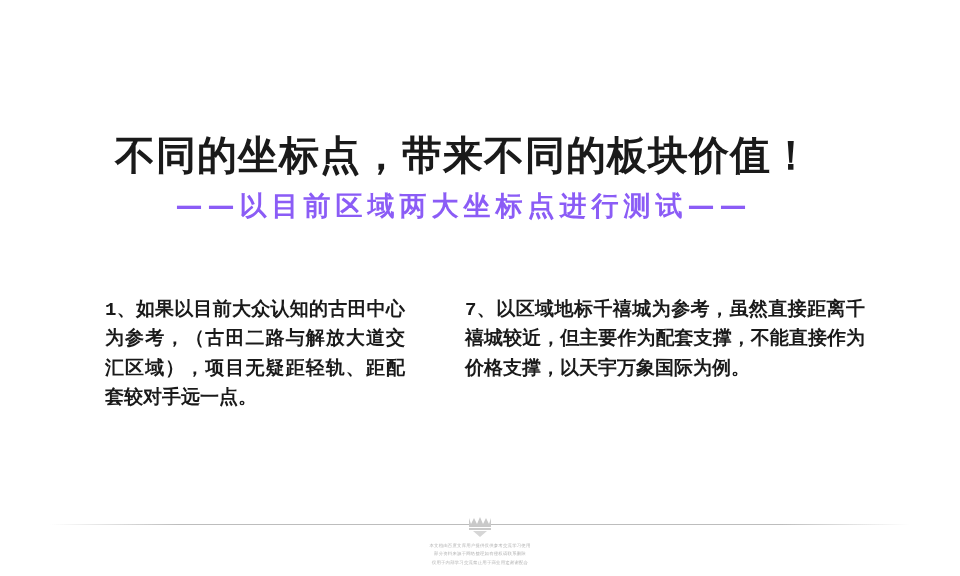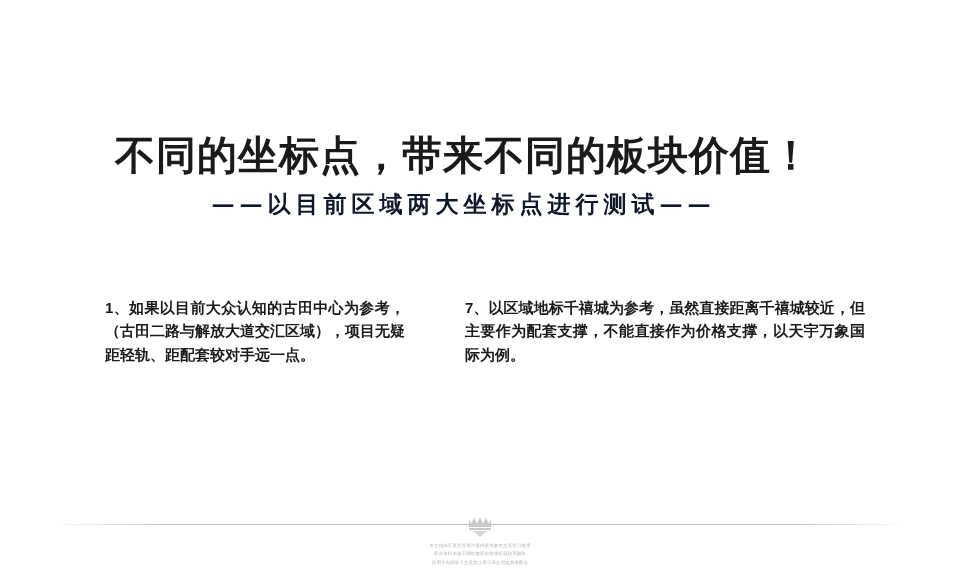--- a/index.html
+++ b/index.html
@@ -35,41 +35,41 @@
     font-size: 40px;
     font-weight: bold;
     color: #1a1a1a;
     letter-spacing: 1px;
     line-height: 1.15;
     white-space: nowrap;
   }
   .sub-title {
     margin-top: 12px;
     font-family: "DejaVu Serif", "Liberation Serif", serif;
-    font-size: 23px;
+    font-size: 27px;
     font-weight: bold;
-    color: #0f172a;
+    color: #8b5cf6;
     letter-spacing: 5px;
     line-height: 1.2;
     white-space: nowrap;
   }
 
   
   .columns {
     position: absolute;
     top: 296px;
     left: 105px;
     width: 790px;
     display: flex;
     justify-content: flex-start;
     gap: 60px;
   }
   .col {
-    font-family: Liberation Sans, sans-serif;
-    font-size: 15px;
+    font-family: Liberation Mono, monospace;
+    font-size: 19px;
     font-weight: bold;
     color: #1a1a1a;
     line-height: 1.55;
     text-align: justify;
   }
   .col-left {
     width: 300px;
   }
   .col-right {
     width: 400px;

